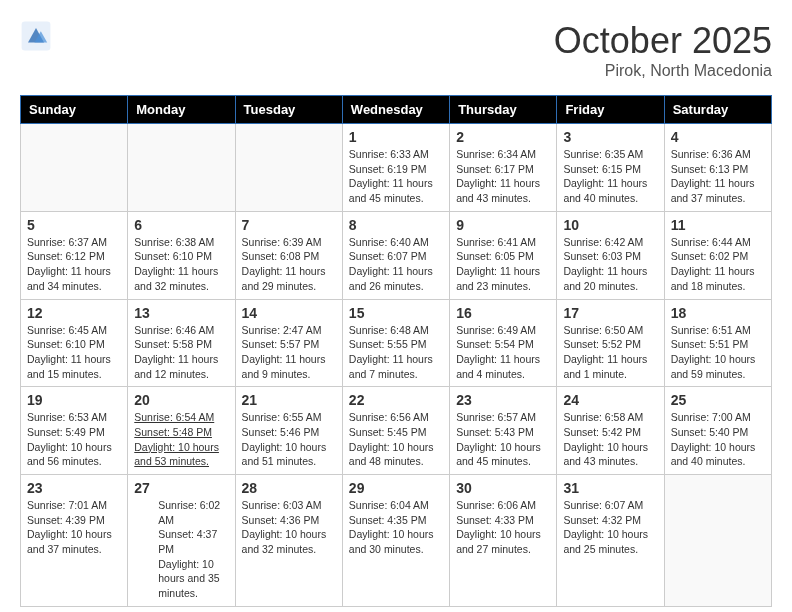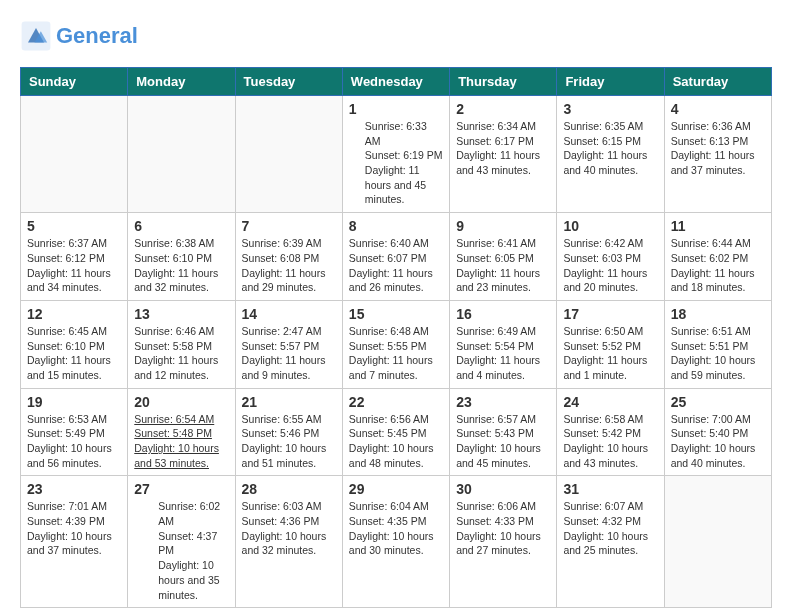--- a/index.html
+++ b/index.html
@@ -45,21 +45,21 @@
     .subtitle {
       font-size: 16px;
       color: #555;
     }
     .calendar {
       width: 100%;
       border-collapse: collapse;
       border: 1px solid #ccc;
     }
     .calendar th {
-      background: #0f766e;
+      background: #000000;
       color: white;
       text-align: left;
       padding: 6px 8px;
       font-size: 13px;
       border: 1px solid #2e6db4;
     }
     .calendar td {
       vertical-align: top;
       padding: 5px 6px;
       border: 1px solid #ccc;
@@ -88,22 +88,25 @@
 <body>
 
 <div class="header">
   <div class="logo">
     <svg class="logo-icon" viewBox="0 0 40 40">
       <rect x="2" y="2" width="36" height="36" rx="4" fill="#e8f0fa"></rect>
       <polygon points="10,28 20,10 30,28" fill="#2e6db4" opacity="0.8"></polygon>
       <polygon points="18,28 26,14 34,28" fill="#4a90d9" opacity="0.7"></polygon>
     </svg>
     <div class="logo-text">
-      <div><span>General</span></div>
     </div>
+  </div>
+  <div class="title-block">
+    <div class="month-title">October 2025</div>
+    <div class="subtitle">Pirok, North Macedonia</div>
   </div>
 </div>
 
 <table class="calendar">
   <thead>
     <tr>
     <th>Sunday</th>
         <th>Monday</th>
         <th>Tuesday</th>
         <th>Wednesday</th>
@@ -112,21 +115,21 @@
         <th>Saturday</th>
       </tr>
   </thead>
   <tbody id="calendar-body">
   <tr>
         <td class="empty"></td>
         <td class="empty"></td>
         <td class="empty"></td>
         <td>
           <span class="day-number">1</span>
-          <div class="day-info" style="white-space: pre-line; margin-left: 16px;">Sunrise: 6:33 AM
+          <div class="day-info" style="white-space: pre-line;">Sunrise: 6:33 AM
 Sunset: 6:19 PM
 Daylight: 11 hours and 45 minutes.</div>
         </td>
         <td>
           <span class="day-number">2</span>
           <div class="day-info" style="white-space: pre-line;">Sunrise: 6:34 AM
 Sunset: 6:17 PM
 Daylight: 11 hours and 43 minutes.</div>
         </td>
         <td>

